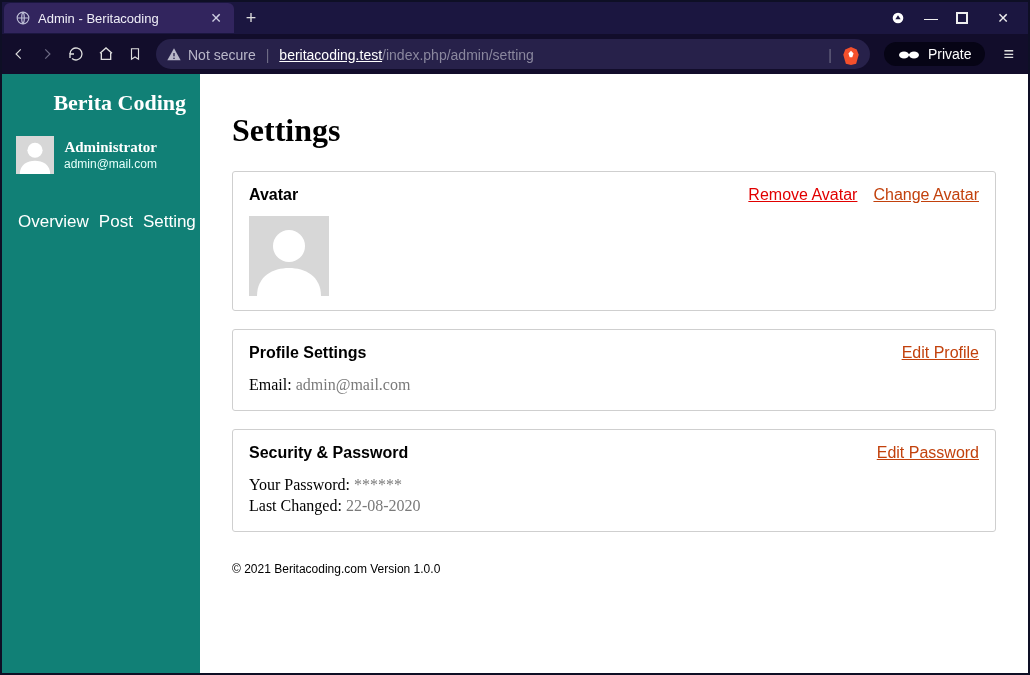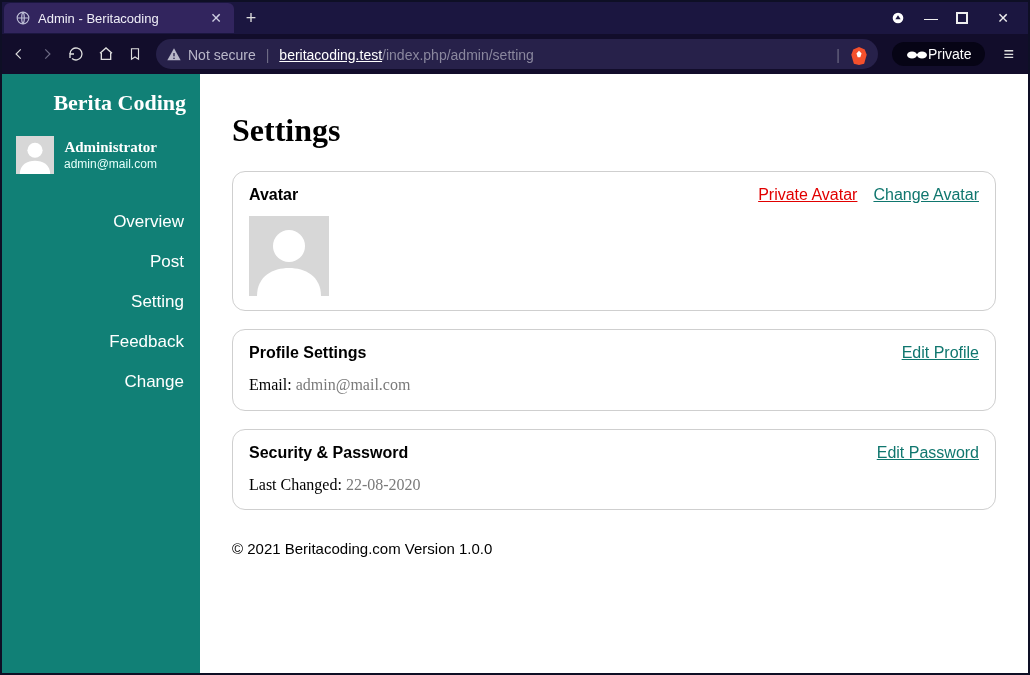--- a/index.html
+++ b/index.html
@@ -82,21 +82,21 @@
   .url span.bright { color: #fff; text-decoration: underline; }
   .brave-icon {
     width: 18px; height: 18px; border-radius: 3px;
     display: inline-flex; align-items: center; justify-content: center;
     font-size: 12px;
   }
   .private-pill {
     background: #060415;
     border-radius: 16px;
     padding: 4px 14px;
-    display: flex; align-items: center; 
+    display: flex; align-items: center; gap: 8px;
     font-size: 14px;
     color: #fff;
     cursor: pointer;
   }
   .hamburger { color: #ddd; font-size: 18px; cursor: pointer; padding: 0 4px; }
   .shield-circle { color:#ddd; font-size:14px; cursor:pointer; }
 
   
   .page {
     flex: 1;
@@ -128,21 +128,21 @@
   .avatar-sm {
     width: 38px; height: 38px;
     background: #d7d7d7;
     display: flex; align-items: flex-end; justify-content: center;
     overflow: hidden;
   }
   .avatar-sm svg { width: 100%; height: 100%; }
   .user-meta { font-size: 13px; line-height: 1.25; }
   .user-meta .name { font-weight: bold; font-family: Georgia, serif; font-size: 15px; }
   .user-meta .email { font-size: 12px; color: #e6fffb; }
-  .nav-list { display: flex; flex-direction: column; margin-top: 6px; }
+  .nav-list { display: flex; flex-direction: row; gap: 6px; margin-top: 6px; }
   .nav-item {
     font-size: 17px;
     padding: 10px 2px;
     cursor: pointer;
     color: #fff;
   }
 
   .main {
     flex: 1;
     background: #fff;
@@ -151,53 +151,53 @@
     font-family: "Times New Roman", Georgia, serif;
     color: #000;
   }
   .page-title {
     font-size: 32px;
     font-weight: bold;
     margin: 6px 0 22px 0;
   }
   .card {
     border: 1px solid #cfcfcf;
-    border-radius: 13px;
+    border-radius: 3px;
     padding: 14px 16px;
     margin-bottom: 18px;
   }
   .card-head {
     display: flex;
     align-items: center;
     justify-content: space-between;
     margin-bottom: 12px;
   }
   .card-title {
     font-family: Arial, sans-serif;
     font-size: 16px;
     font-weight: bold;
   }
   .card-links { display: flex; gap: 16px; font-family: Arial, sans-serif; font-size: 16px; }
-  .link-blue { color: #0f766e; text-decoration: underline; cursor: pointer; }
+  .link-blue { color: #c2410c; text-decoration: underline; cursor: pointer; }
   .link-red  { color: #e10000; text-decoration: underline; cursor: pointer; }
   .avatar-lg {
     width: 80px; height: 80px; background: #d7d7d7;
     display: flex; align-items: flex-end; justify-content: center; overflow: hidden;
   }
   .avatar-lg svg { width: 100%; height: 100%; }
   .row {
     font-family: "Times New Roman", Georgia, serif;
     font-size: 16px;
     color: #000;
     line-height: 1.35;
   }
   .row .val { color: #7a7a7a; }
   .footer {
     font-family: Arial, sans-serif;
-    font-size: 15px;
+    font-size: 12px;
     color: #000;
     margin-top: 30px;
   }
 
   svg { display: block; }
 </style>
 </head>
 <body>
 
 <div class="chrome">
@@ -321,21 +321,21 @@
     </nav>
   </aside>
 
   <main class="main">
     <h1 class="page-title">Settings</h1>
 
     <section class="card">
       <div class="card-head">
         <div class="card-title">Avatar</div>
         <div class="card-links">
-          <a class="link-red">Private Avatar</a>
+          <a class="link-red">Remove Avatar</a>
           <a class="link-blue">Change Avatar</a>
         </div>
       </div>
       <div class="avatar-lg">
         <svg viewBox="0 0 40 40">
             <rect width="40" height="40" fill="#d7d7d7"></rect>
             <circle cx="20" cy="15" r="8" fill="#fff"></circle>
             <path d="M4 40c0-10 8-14 16-14s16 4 16 14z" fill="#fff"></path>
           </svg>
       </div>
@@ -355,20 +355,24 @@
     </section>
 
     <section class="card">
       <div class="card-head">
         <div class="card-title">Security &amp; Password</div>
         <div class="card-links">
           <a class="link-blue">Edit Password</a>
         </div>
       </div>
       <div class="row">
+        <span>Your Password:</span>
+        <span class="val">******</span>
+      </div>
+      <div class="row">
         <span>Last Changed:</span>
         <span class="val">22-08-2020</span>
       </div>
     </section>
 
     <div class="footer">© 2021 Beritacoding.com Version 1.0.0</div>
   </main>
 </div>
 
 </body></html>

